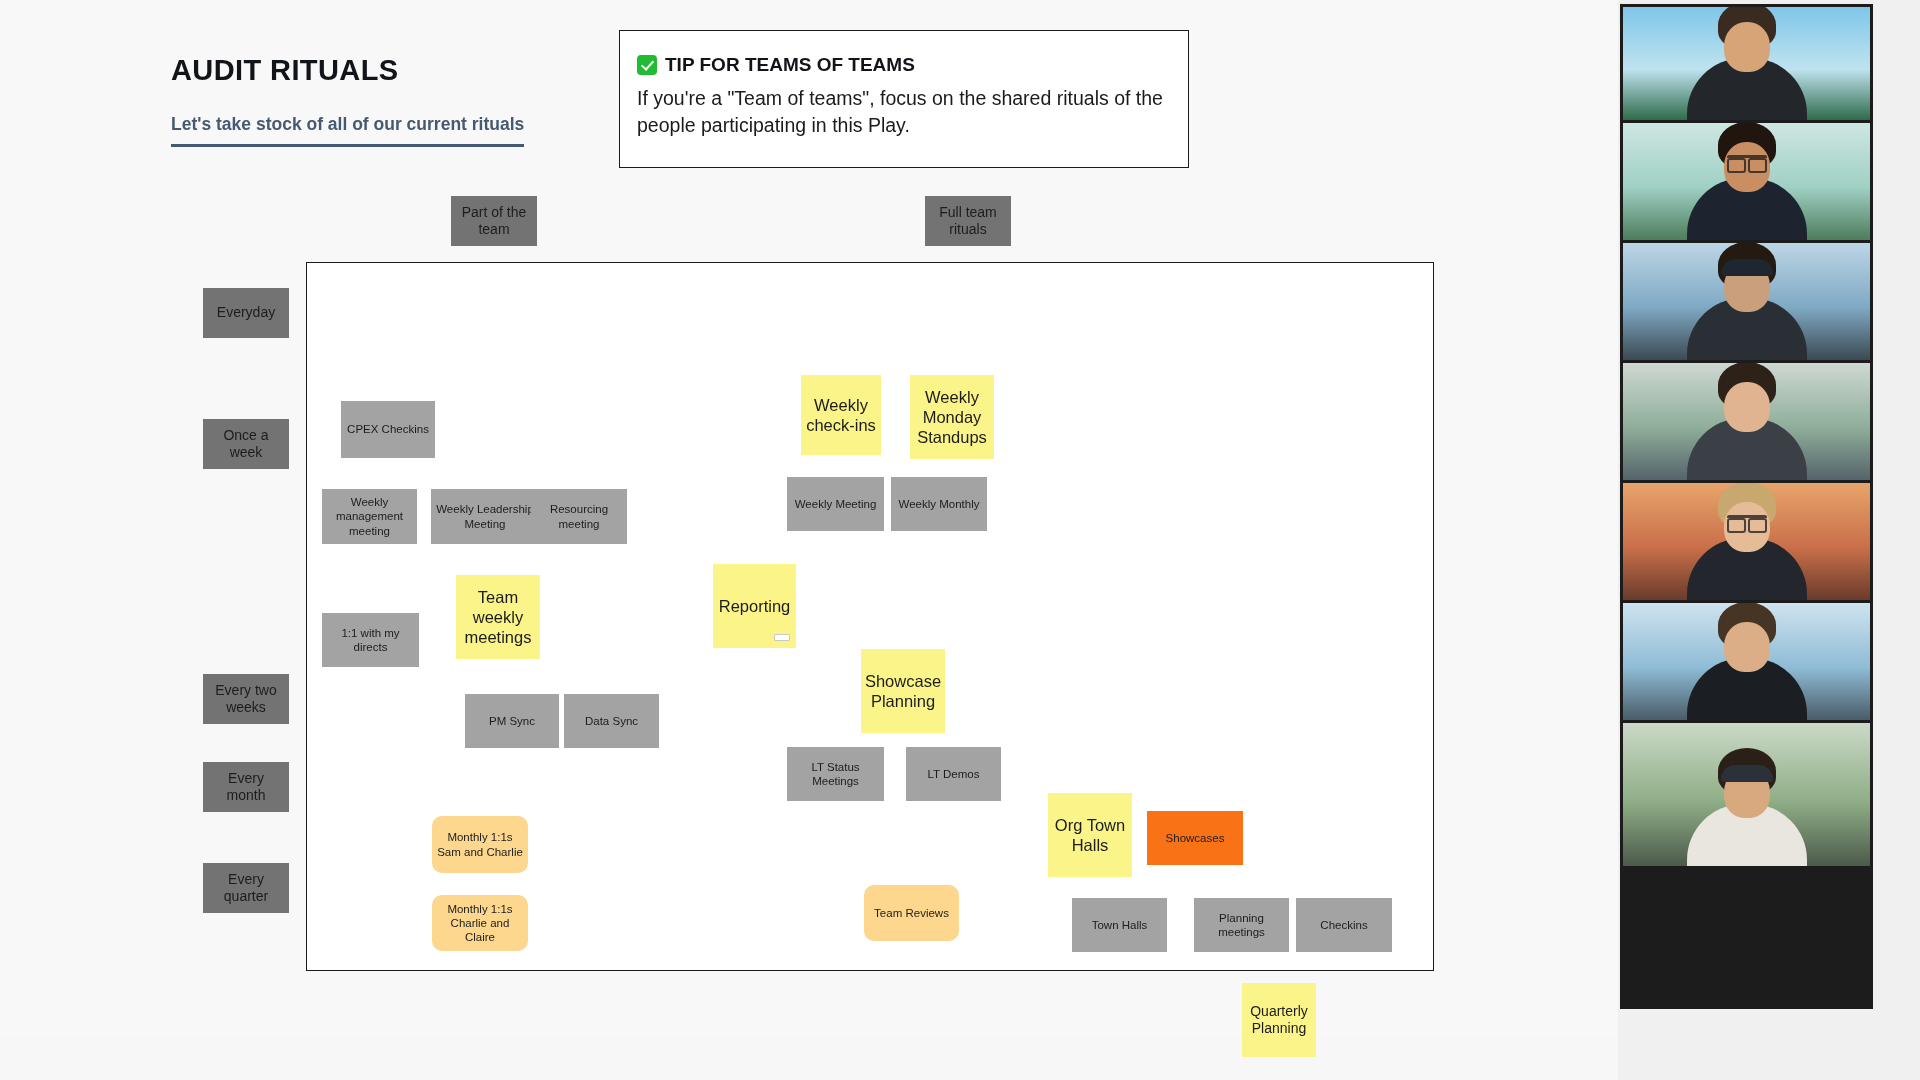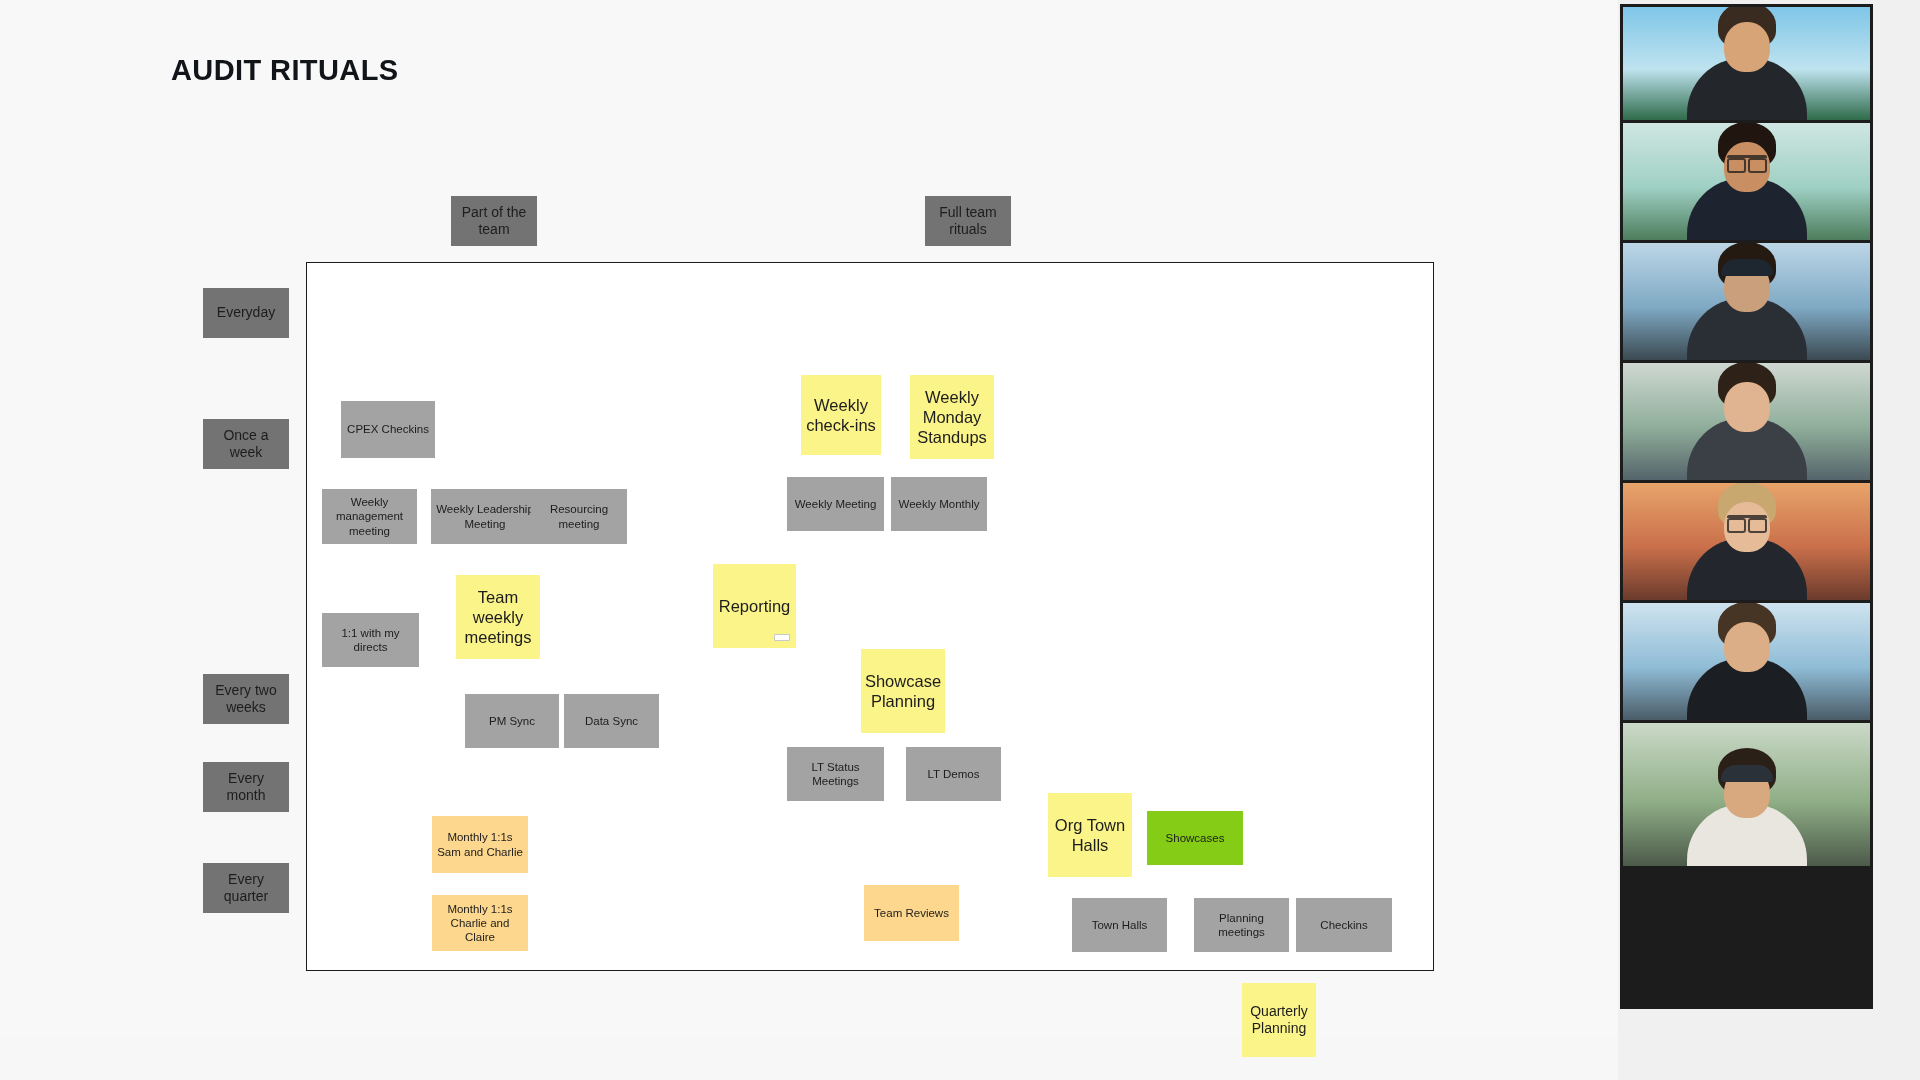--- a/index.html
+++ b/index.html
@@ -72,24 +72,24 @@
   .note {
     position: absolute;
     display: flex; align-items: center; justify-content: center;
     text-align: center;
     color: #1d1d1d;
     line-height: 1.22;
     padding: 2px 5px;
     overflow: hidden;
   }
   .note.green      { background: #737373; }
-  .note.green-dark { background: #84cc16; }
+  .note.green-dark { background: #f97316; }
   .note.blue       { background: #a3a3a3; }
   .note.yellow     { background: #fbf489; }
-  .note.orange     { background: #fcd78d; }
+  .note.orange     { background: #fcd78d; border-radius: 10px; }
   .note.sm  { font-size: 11.5px; }
   .note.md  { font-size: 14px; }
   .note.lg  { font-size: 16.5px; }
 
   .resize-handle {
     position: absolute; right: 6px; bottom: 7px;
     width: 16px; height: 7px;
     background: #ffffff; border: 1px solid #c9c9c9;
     border-radius: 1px;
   }
@@ -146,21 +146,29 @@
   .glasses::after  { right: 0; }
 </style>
 </head>
 <body>
 
 <div id="app">
 
   <div id="board">
 
     <div id="page-title">AUDIT RITUALS</div>
-
+    <div id="page-subtitle">Let's take stock of all of our current rituals</div>
+
+    <div id="tip-box">
+      <div id="tip-head">
+        <span class="tip-check"></span>
+        <span>TIP FOR TEAMS OF TEAMS</span>
+      </div>
+      <div id="tip-body">If you're a "Team of teams", focus on the shared rituals of the people participating in this Play.</div>
+    </div>
 
     <div class="note green md" style="left:451px; top:196px; width:86px; height:50px;">
       <span style="white-space: pre-line;">Part of the
 team</span>
     </div>
     <div class="note green md" style="left:925px; top:196px; width:86px; height:50px;">
       <span style="white-space: pre-line;">Full team
 rituals</span>
     </div>
 

